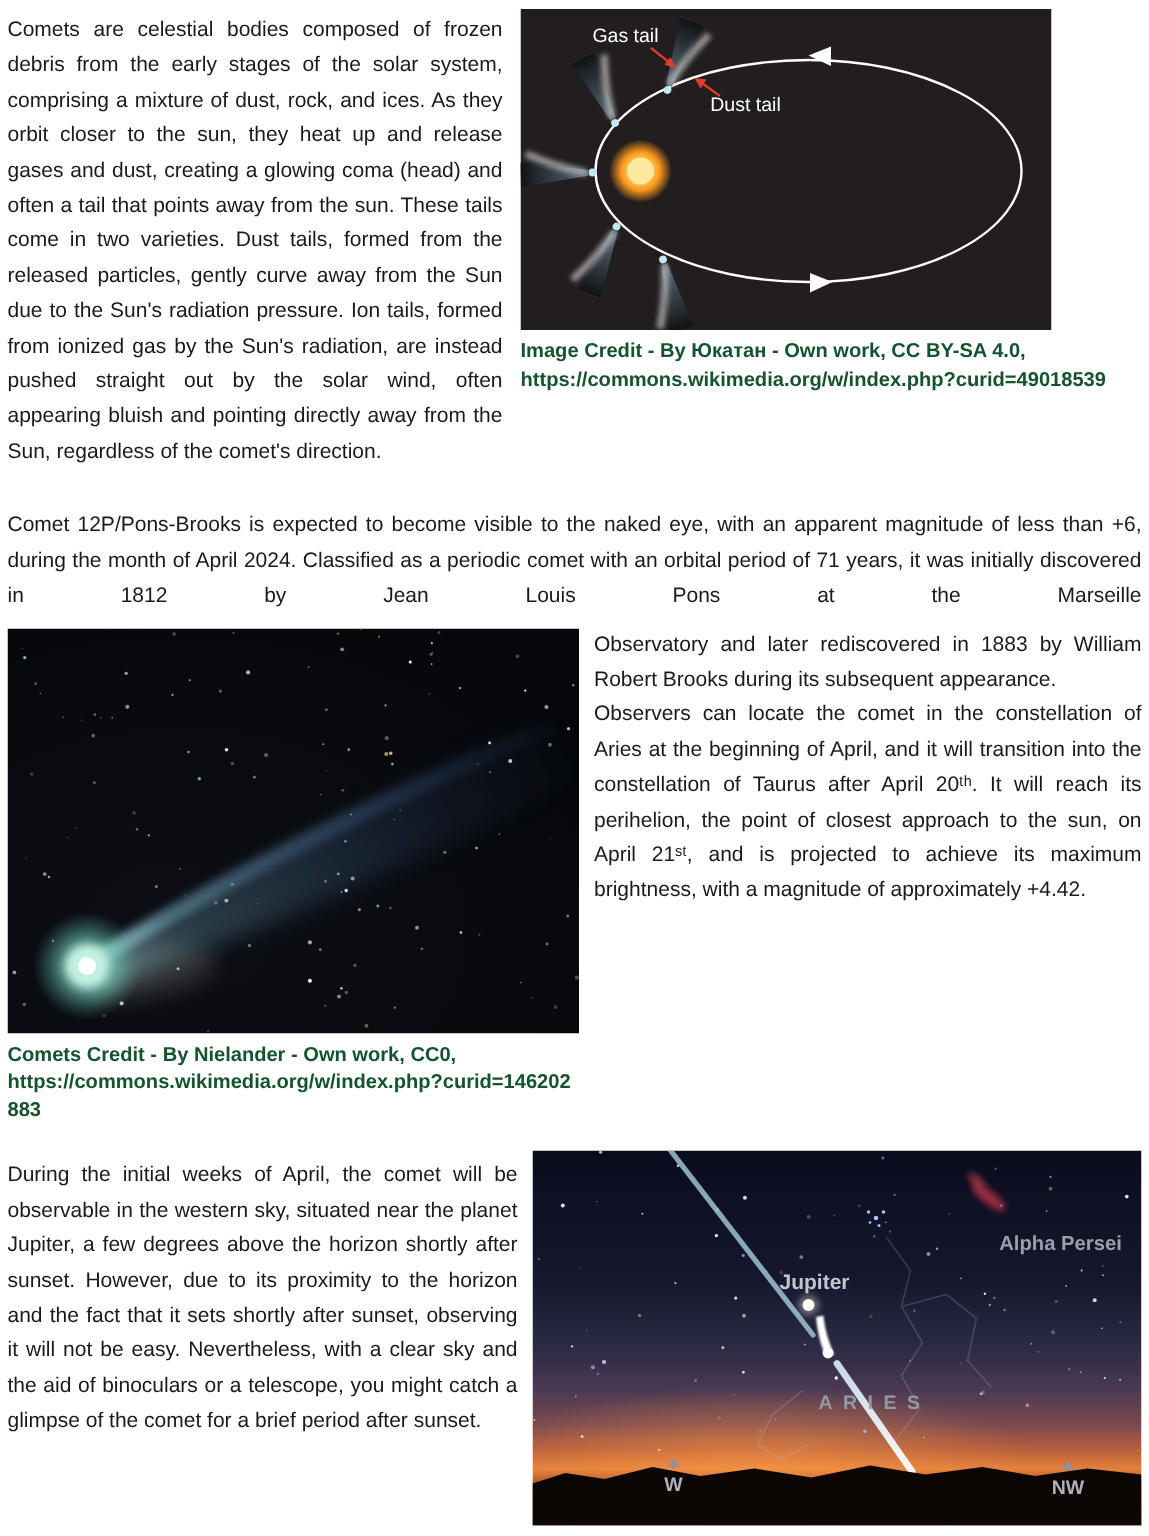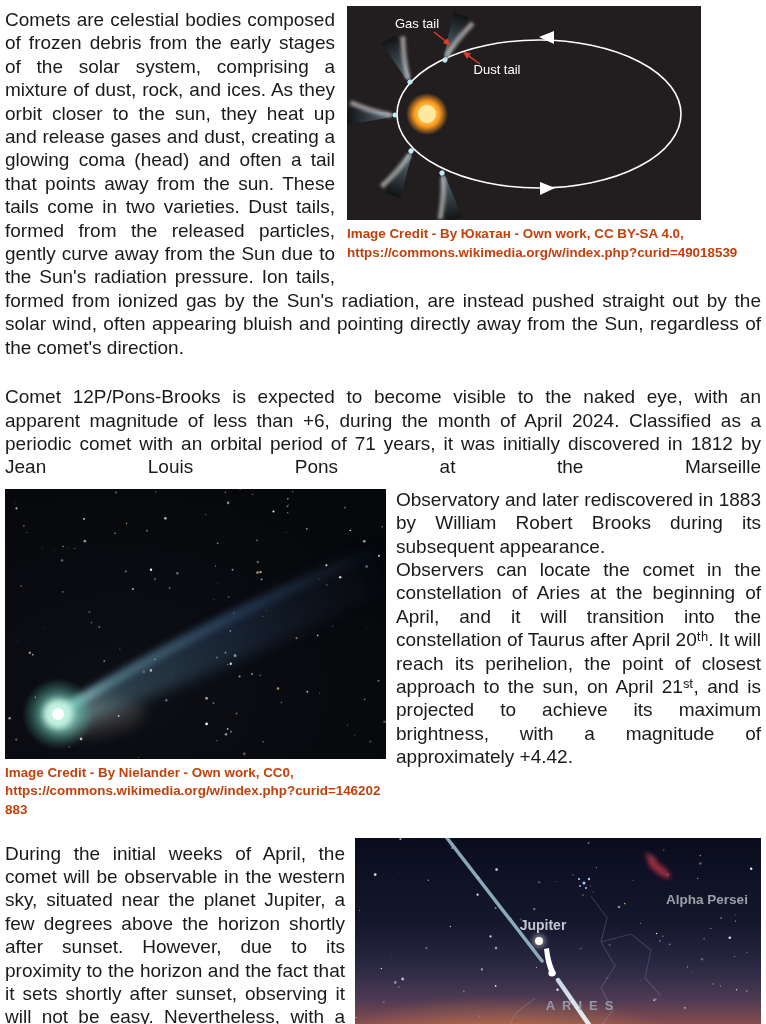--- a/index.html
+++ b/index.html
@@ -1,27 +1,27 @@
 <!DOCTYPE html>
 <html><head>
 <meta charset="utf-8">
 <style>
   html,body{margin:0;padding:0;background:#ffffff;}
   body{width:766px;height:1024px;overflow:hidden;
        font-family:"Liberation Sans","DejaVu Sans",sans-serif;color:#1a1a1a;}
   .page{padding:8px 5px 0 5px;}
   .clearfix::after{content:"";display:block;clear:both;}
-  p.body-text{margin:0;font-size:19px;line-height:23.4px;text-align:justify;}
+  p.body-text{margin:0;font-size:14px;line-height:23.4px;text-align:justify;}
   p.force-justify{text-align-last:justify;}
   .gap-top{margin-top:21px;}
   figure{margin:0;padding:0;}
   .fig-orbit{float:right;width:414px;margin:-2px 0 4px 12px;}
   .fig-photo{float:left;width:381px;margin:1px 10px 0 0;}
   .fig-sky{float:right;width:406px;margin:-4px 0 0 10px;}
-  .credit{font-weight:bold;font-size:13.4px;line-height:18.6px;color:#c2410c;margin-top:5px;
+  .credit{font-weight:bold;font-size:13.4px;line-height:18.6px;color:#14532d;margin-top:5px;
           word-break:break-all;}
   svg{display:block;}
   .sec2{margin-top:26px;}
   .sec3{margin-top:9px;}
   .sec4{margin-top:22px;}
 </style>
 </head>
 <body>
 
 <div class="page">
@@ -251,21 +251,21 @@
             <circle cx="252.5" cy="83.6" r="1.33" fill="#c8a86a" opacity="0.86"></circle>
           </g>
         <ellipse cx="92" cy="230" rx="48" ry="16" transform="rotate(-10 92 230)" fill="#d2c8b4" opacity="0.18" filter="url(#soft7)"></ellipse>
         <path d="M50,228 Q180,148 378,44 L381,100 Q200,192 62,240 Z" fill="url(#tailGrad)" opacity="0.6" filter="url(#soft7)"></path>
         <path d="M53,225 Q200,132 381,58" stroke="url(#tailGrad)" stroke-width="11" fill="none" filter="url(#soft3)"></path>
         <circle cx="53" cy="225" r="36" fill="url(#comaGrad)"></circle>
         <circle cx="53" cy="225" r="13" fill="#bff0df" opacity="0.85" filter="url(#soft3)"></circle>
         <circle cx="53" cy="225" r="6" fill="#ffffff"></circle>
       </svg>
       <figcaption class="credit">
-        <span>Image Credit - By Nielander - Own work, CC0,</span><br>
+        <span>Comets Credit - By Nielander - Own work, CC0,</span><br>
         <span>https://commons.wikimedia.org/w/index.php?curid=146202883</span>
       </figcaption>
     </figure>
     <p class="body-text">Observatory and later rediscovered in 1883 by William Robert Brooks during its subsequent appearance.</p>
     <p class="body-text gap-top">Observers can locate the comet in the constellation of Aries at the beginning of April, and it will transition into the constellation of Taurus after April 20ᵗʰ. It will reach its perihelion, the point of closest approach to the sun, on April 21ˢᵗ, and is projected to achieve its maximum brightness, with a magnitude of approximately +4.42.</p>
   </div>
 
   <div class="clearfix sec4">
     <figure class="fig-sky">
       <svg width="406" height="250" viewBox="0 0 406 250">

